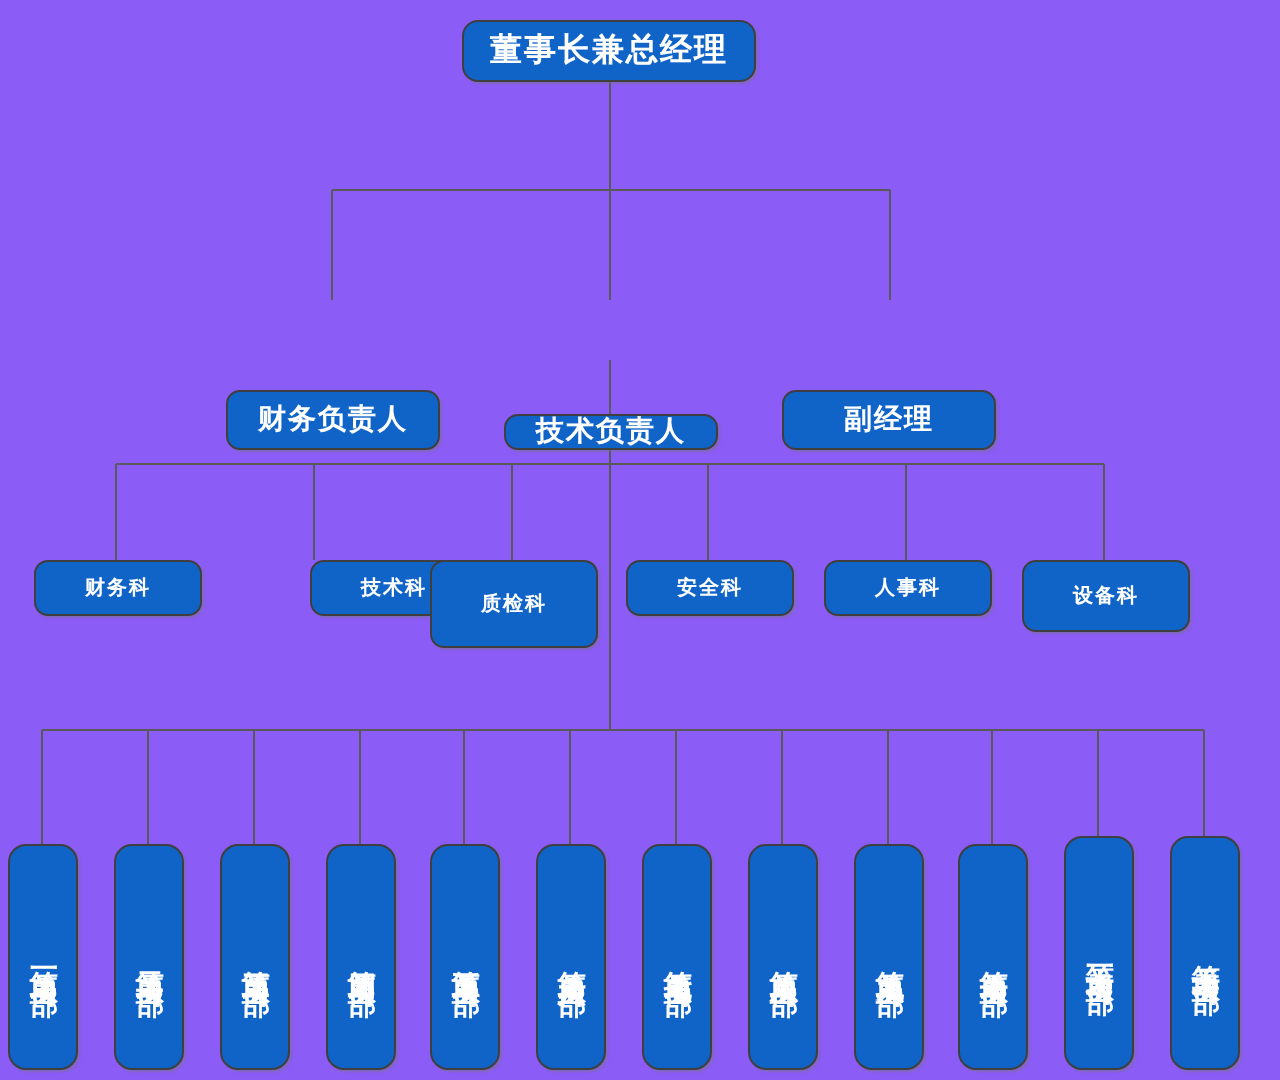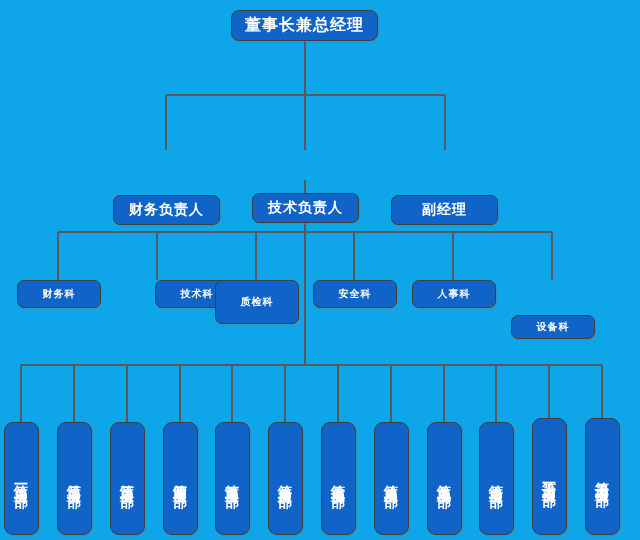--- a/index.html
+++ b/index.html
@@ -8,21 +8,21 @@
     background: #ffffff;
   }
   body {
     font-family: "DejaVu Sans", "Liberation Sans", sans-serif;
   }
   #chart-root {
     position: relative;
     width: 640px;
     height: 540px;
     overflow: hidden;
-    background: #0ea5e9;
+    background: #8b5cf6;
   }
   #connector-layer {
     position: absolute;
     left: 0;
     top: 0;
     width: 640px;
     height: 540px;
     pointer-events: none;
   }
   .node {
@@ -106,21 +106,21 @@
     </g>
   </svg>
 
   <div class="node level-1" style="left:231px; top:10px; width:147px; height:31px;">
     <span class="node-label">董事长兼总经理</span>
   </div>
 
   <div class="node level-2" style="left:113px; top:150px; width:107px; height:30px;">
     <span class="node-label">财务负责人</span>
   </div>
-  <div class="node level-2" style="left:252px; top:148px; width:107px; height:30px;">
+  <div class="node level-2" style="left:252px; top:162px; width:107px; height:18px;">
     <span class="node-label">技术负责人</span>
   </div>
   <div class="node level-2" style="left:391px; top:150px; width:107px; height:30px;">
     <span class="node-label">副经理</span>
   </div>
 
   <div class="node level-3" style="left:17px; top:280px; width:84px; height:28px;">
     <span class="node-label">财务科</span>
   </div>
   <div class="node level-3" style="left:116px; top:280px; width:84px; height:28px;margin-left:39px;">
@@ -128,21 +128,21 @@
   </div>
   <div class="node level-3" style="left:215px; top:280px; width:84px; height:44px;">
     <span class="node-label">质检科</span>
   </div>
   <div class="node level-3" style="left:313px; top:280px; width:84px; height:28px;">
     <span class="node-label">安全科</span>
   </div>
   <div class="node level-3" style="left:412px; top:280px; width:84px; height:28px;">
     <span class="node-label">人事科</span>
   </div>
-  <div class="node level-3" style="left:511px; top:280px; width:84px; height:24px;margin-top:35px;">
+  <div class="node level-3" style="left:511px; top:280px; width:84px; height:36px;">
     <span class="node-label">设备科</span>
   </div>
 
   <div class="node level-4" style="left:4px; top:422px; width:35px; height:113px;">
     <span class="node-label">第一项目部</span>
   </div>
   <div class="node level-4" style="left:57px; top:422px; width:35px; height:113px;">
     <span class="node-label">第二项目部</span>
   </div>
   <div class="node level-4" style="left:110px; top:422px; width:35px; height:113px;">

